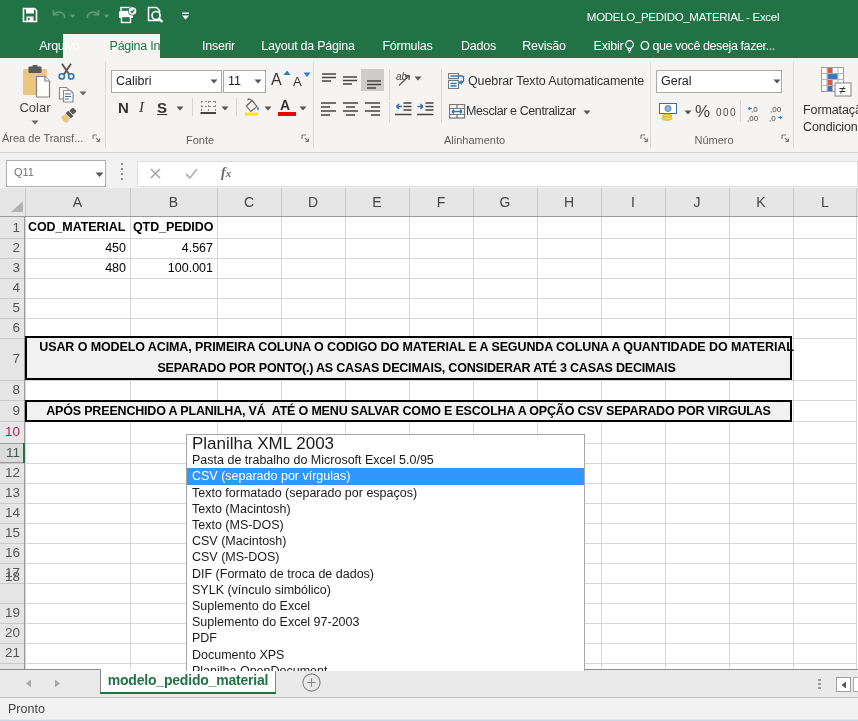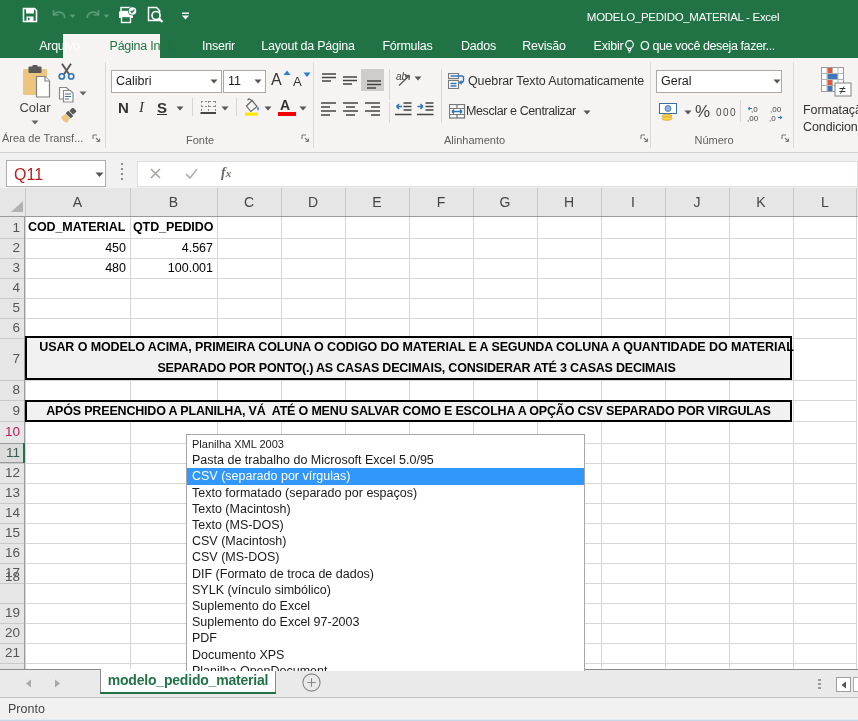--- a/index.html
+++ b/index.html
@@ -313,21 +313,21 @@
     <rect x="6.5" y="19" width="4.6" height="5" fill="#3c77bd"></rect>
     <rect x="14" y="16" width="16" height="13" fill="#fff" stroke="#808080"></rect>
     <text x="18.2" y="26.5" font-size="12" fill="#333" font-family="Liberation Sans">≠</text>
   </svg>
   <div class="abs" style="left:803px;top:44px;width:90px;font-size:12.5px;letter-spacing:-0.1px;color:#333;line-height:16.5px;">Formatação<br>Condicional</div>
 </div>
 
 <div class="abs" style="left:0;top:153px;width:858px;height:35px;background:#f1f1f1;" id="fbar">
 
   <div class="abs" style="left:6px;top:7px;width:100px;height:27px;background:#fff;border:1px solid #b0aeac;box-sizing:border-box;">
-    <div class="abs" style="left:7px;top:5px;font-size:16px;color:#b91c1c;">Q11</div>
+    <div class="abs" style="left:7px;top:5px;font-size:11px;color:#737373;">Q11</div>
     <svg class="abs" style="left:88px;top:11px;" width="9" height="6" viewBox="0 0 9 6">
         <polygon points="0.5,0.5 8.5,0.5 4.5,5" fill="#555"></polygon>
       </svg>
   </div>
 
   <div class="abs" style="left:121px;top:10px;width:2px;height:20px;background:repeating-linear-gradient(#8a8a8a 0 2px,transparent 2px 5px);"></div>
 
   <div class="abs" style="left:137px;top:8px;width:721px;height:26px;background:#fff;border:1px solid #e0dedc;box-sizing:border-box;"></div>
   <svg class="abs" style="left:149px;top:14px;" width="13" height="13" viewBox="0 0 13 13">
       <path d="M2 2 L11 11 M11 2 L2 11" stroke="#a8a6a4" stroke-width="1.6"></path>
@@ -485,21 +485,21 @@
   </svg>
   <div class="abs" style="left:818px;top:10px;width:3px;height:11px;background:repeating-linear-gradient(#9a9a9a 0 2px,transparent 2px 4px);"></div>
   <div class="abs" style="left:836px;top:8px;width:15px;height:15px;background:#fff;border:1px solid #9f9f9f;box-sizing:border-box;"></div>
   <svg class="abs" style="left:841px;top:12px;" width="6" height="8" viewBox="0 0 6 8">
       <polygon points="5,0.5 5,7.5 0.5,4" fill="#555"></polygon>
     </svg>
   <div class="abs" style="left:852.5px;top:8px;width:5.5px;height:15px;background:#fff;border:1px solid #ababab;border-right:none;box-sizing:border-box;"></div>
 </div>
 
 <div class="abs" style="left:186px;top:434px;width:399px;height:237px;background:#fff;border:1px solid #a6a6a6;border-bottom:none;box-sizing:border-box;overflow:hidden;">
-  <div class="abs" style="left:0;top:1.0px;width:399px;height:16.2px;color:#1a1a1a;font-size:11px;line-height:16.2px;padding-left:5px;box-sizing:border-box;white-space:nowrap;">Planilha XML 2003</div>
+  <div class="abs" style="left:0;top:1.0px;width:399px;height:16.2px;color:#1a1a1a;font-size:17px;line-height:16.2px;padding-left:5px;box-sizing:border-box;white-space:nowrap;">Planilha XML 2003</div>
   <div class="abs" style="left:0;top:17.2px;width:399px;height:16.2px;color:#1a1a1a;font-size:12.5px;line-height:16.2px;padding-left:5px;box-sizing:border-box;white-space:nowrap;">Pasta de trabalho do Microsoft Excel 5.0/95</div>
   <div class="abs" style="left:0;top:33.4px;width:399px;height:16.2px;background:#3297fd;color:#fff;font-size:12.5px;line-height:16.2px;padding-left:5px;box-sizing:border-box;white-space:nowrap;">CSV (separado por vírgulas)</div>
   <div class="abs" style="left:0;top:49.6px;width:399px;height:16.2px;color:#1a1a1a;font-size:12.5px;line-height:16.2px;padding-left:5px;box-sizing:border-box;white-space:nowrap;">Texto formatado (separado por espaços)</div>
   <div class="abs" style="left:0;top:65.8px;width:399px;height:16.2px;color:#1a1a1a;font-size:12.5px;line-height:16.2px;padding-left:5px;box-sizing:border-box;white-space:nowrap;">Texto (Macintosh)</div>
   <div class="abs" style="left:0;top:82.0px;width:399px;height:16.2px;color:#1a1a1a;font-size:12.5px;line-height:16.2px;padding-left:5px;box-sizing:border-box;white-space:nowrap;">Texto (MS-DOS)</div>
   <div class="abs" style="left:0;top:98.2px;width:399px;height:16.2px;color:#1a1a1a;font-size:12.5px;line-height:16.2px;padding-left:5px;box-sizing:border-box;white-space:nowrap;">CSV (Macintosh)</div>
   <div class="abs" style="left:0;top:114.4px;width:399px;height:16.2px;color:#1a1a1a;font-size:12.5px;line-height:16.2px;padding-left:5px;box-sizing:border-box;white-space:nowrap;">CSV (MS-DOS)</div>
   <div class="abs" style="left:0;top:130.6px;width:399px;height:16.2px;color:#1a1a1a;font-size:12.5px;line-height:16.2px;padding-left:5px;box-sizing:border-box;white-space:nowrap;">DIF (Formato de troca de dados)</div>
   <div class="abs" style="left:0;top:146.8px;width:399px;height:16.2px;color:#1a1a1a;font-size:12.5px;line-height:16.2px;padding-left:5px;box-sizing:border-box;white-space:nowrap;">SYLK (vínculo simbólico)</div>
   <div class="abs" style="left:0;top:163.0px;width:399px;height:16.2px;color:#1a1a1a;font-size:12.5px;line-height:16.2px;padding-left:5px;box-sizing:border-box;white-space:nowrap;">Suplemento do Excel</div>

